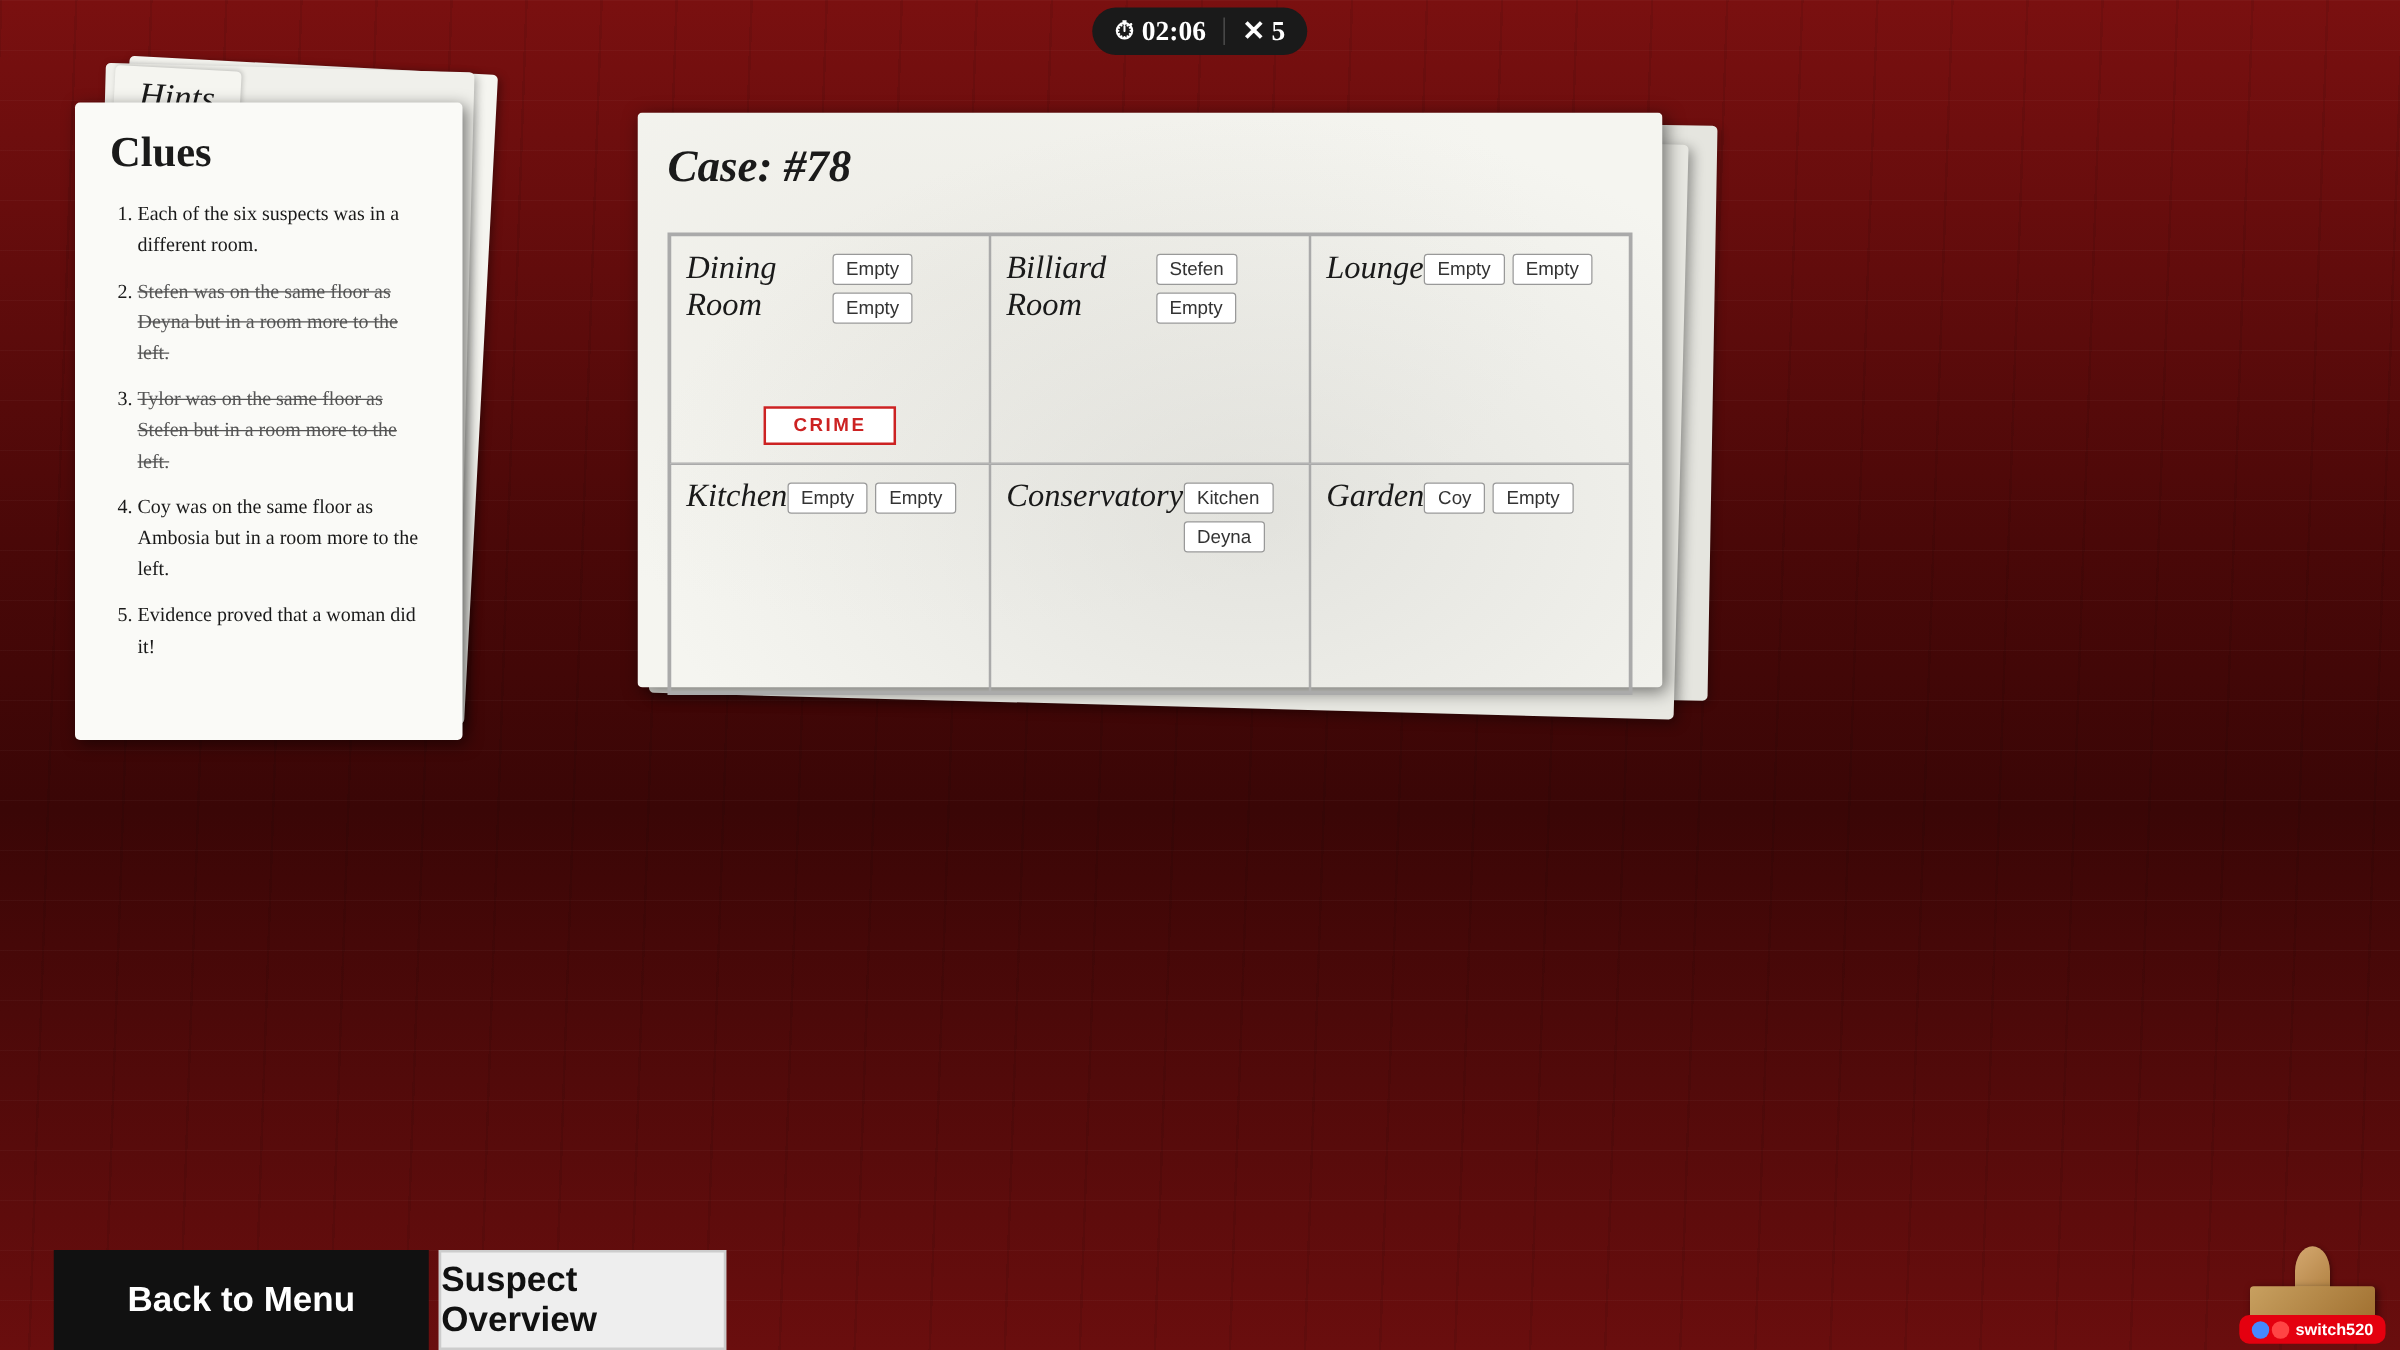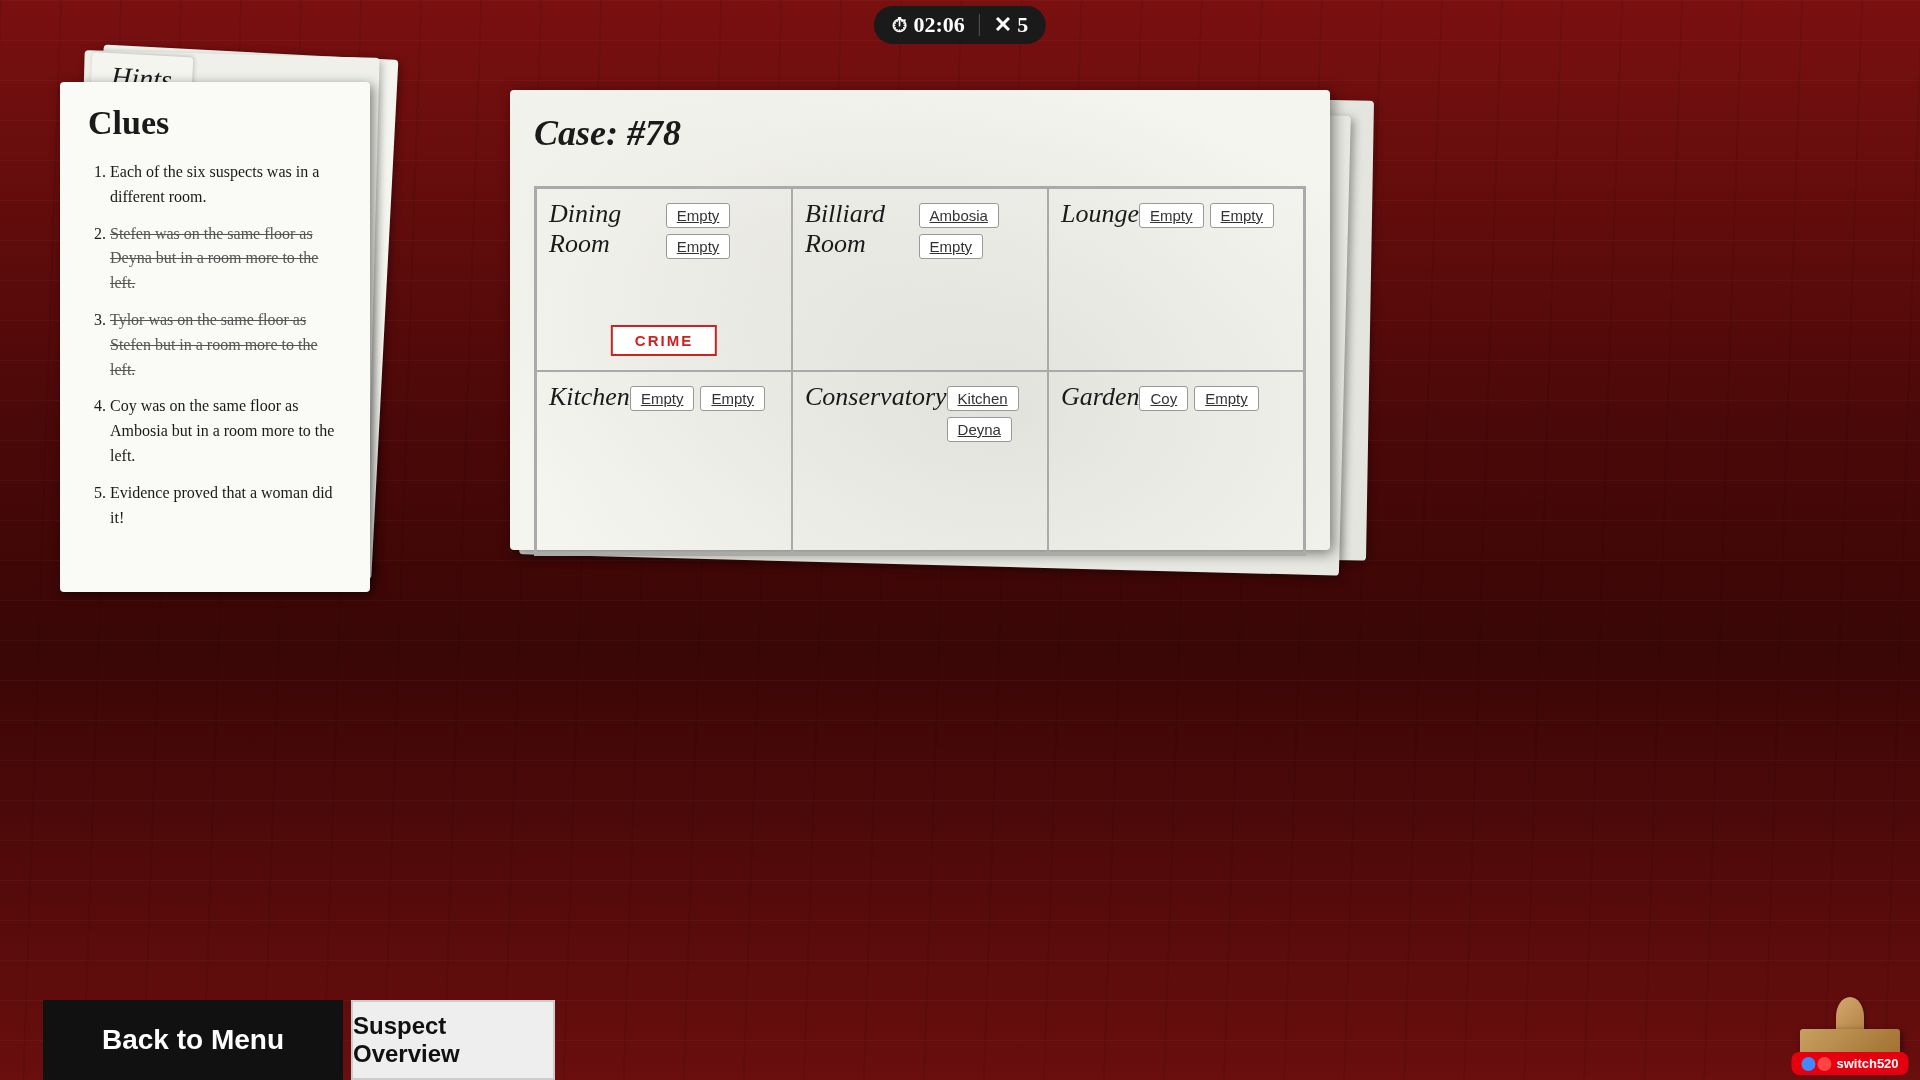--- a/index.html
+++ b/index.html
@@ -236,21 +236,20 @@
     }
 
     .suspect-tag {
       background: white;
       border: 1.5px solid #999;
       border-radius: 3px;
       padding: 3px 10px;
       font-size: 15px;
       color: #333;
       font-family: Arial, sans-serif;
-      text-decoration: underline;
     }
 
     .crime-badge {
       position: absolute;
       bottom: 14px;
       left: 50%;
       transform: translateX(-50%);
       background: white;
       border: 2px solid #cc2222;
       color: #cc2222;
@@ -280,24 +279,24 @@
       font-weight: bold;
       display: flex;
       align-items: center;
       justify-content: center;
       cursor: pointer;
       font-family: Arial, sans-serif;
       margin-left: 43px;
     }
 
     .btn-suspect {
-      width: 204px;
+      width: 230px;
       background: #eee;
       color: #111;
-      font-size: 24px;
+      font-size: 28px;
       font-weight: bold;
       display: flex;
       align-items: center;
       justify-content: center;
       cursor: pointer;
       font-family: Arial, sans-serif;
       margin-left: 8px;
       border: 2px solid #ccc;
     }
 
@@ -362,21 +361,21 @@
         <div class="suspects-row">
           <span class="suspect-tag">Empty</span>
           <span class="suspect-tag">Empty</span>
         </div>
         <div class="crime-badge">CRIME</div>
       </div>
 
       <div class="room-cell">
         <div class="room-name">Billiard Room</div>
         <div class="suspects-row">
-          <span class="suspect-tag">Ambosia</span>
+          <span class="suspect-tag">Stefen</span>
           <span class="suspect-tag">Empty</span>
         </div>
       </div>
 
       <div class="room-cell">
         <div class="room-name">Lounge</div>
         <div class="suspects-row">
           <span class="suspect-tag">Empty</span>
           <span class="suspect-tag">Empty</span>
         </div>

